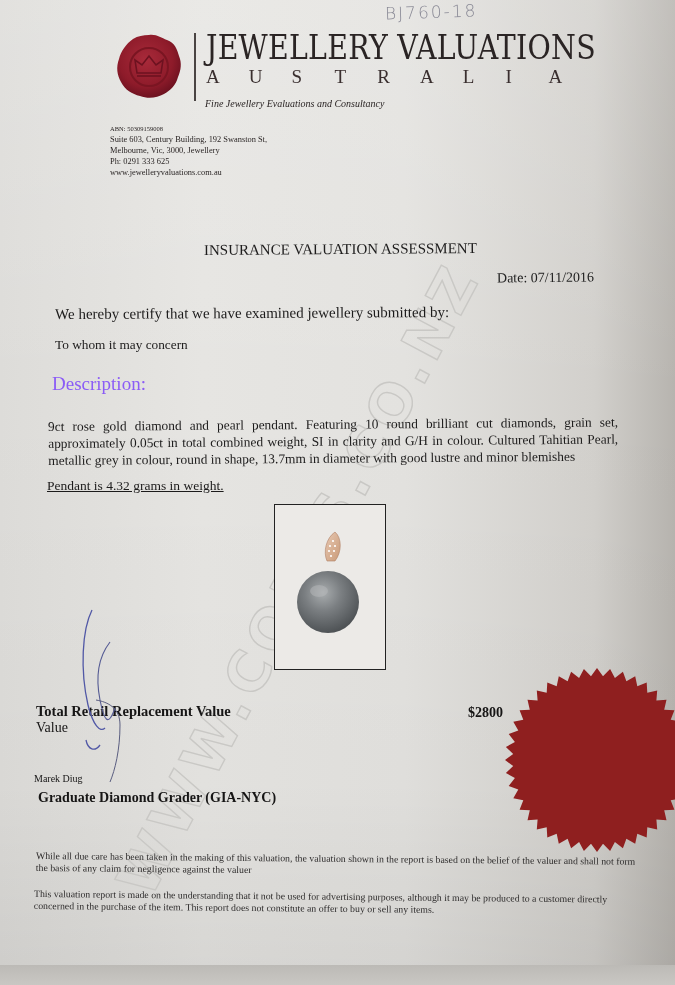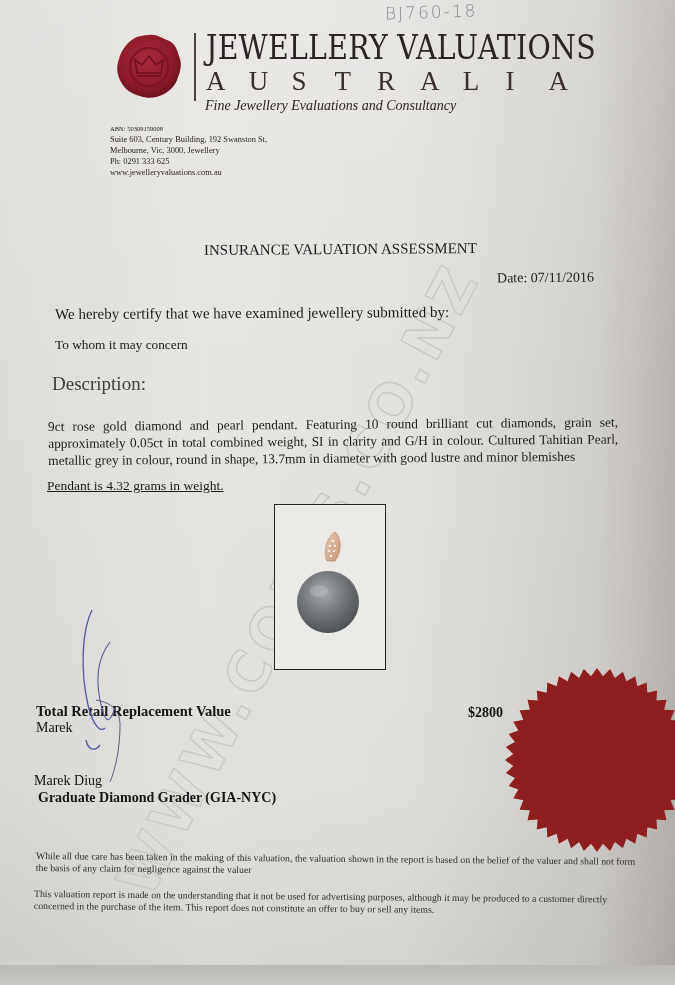--- a/index.html
+++ b/index.html
@@ -18,43 +18,43 @@
   }
   .abs { position:absolute; white-space:nowrap; }
 
   
   .ref-code { left:385px; top:2px; font-family:"DejaVu Sans", sans-serif; font-size:17px; color:#8a8a96; letter-spacing:2px; transform:rotate(-2deg); font-weight:200; }
 
   
   .wax-seal { left:115px; top:32px; width:68px; height:68px; }
   .logo-divider { left:194px; top:33px; width:1.5px; height:68px; background:#4a4443; }
   .brand-name { left:206px; top:28px; font-size:33px; letter-spacing:0.3px; color:#2a2424; font-family:"DejaVu Serif", serif; font-weight:normal; transform:scaleX(0.86); transform-origin:left; }
-  .brand-country { left:206px; top:66px; font-size:27px; color:#3a2f2f; letter-spacing:0; word-spacing:0; }
+  .brand-country { left:206px; top:66px; font-size:19px; color:#3a2f2f; letter-spacing:0; word-spacing:0; }
   .brand-country span { display:inline-block; width:42.8px; }
-  .brand-tagline { left:205px; top:98px; font-size:14px; font-style:italic; color:#2a2424; }
+  .brand-tagline { left:205px; top:98px; font-size:10px; font-style:italic; color:#2a2424; }
 
   .address { left:110px; top:123px; font-size:8.4px; line-height:11px; color:#2a2525; }
   .address .abn { font-size:6.5px; }
 
   .doc-title { left:204px; top:241px; font-size:15px; color:#1e1d1d; transform:rotate(-0.4deg); }
   .doc-date { left:497px; top:270px; font-size:14px; color:#222; transform:rotate(-0.6deg); }
   .certify { left:55px; top:305px; font-size:15px; color:#1c1b1b; transform:rotate(-0.3deg); }
   .to-whom { left:55px; top:337px; font-size:13.3px; color:#1c1b1b; }
 
-  .desc-heading { left:52px; top:373px; font-size:19px; color:#404040; }
+  .desc-heading { left:52px; top:373px; font-size:19px; color:#8b5cf6; }
   .desc-body { left:48px; top:418px; width:570px; font-size:13.4px; line-height:17px; color:#1c1b1b; white-space:normal; text-align:justify; transform:rotate(-0.45deg); transform-origin:left top; }
   .desc-body p { margin:0; }
   .weight { left:47px; top:478px; font-size:13.5px; color:#1c1b1b;text-decoration:underline; }
 
   .photo-frame { left:274px; top:504px; width:110px; height:164px; border:1.2px solid #222; background:#eceae7; overflow:hidden; }
 
   .total-label { left:36px; top:703px; font-size:14.5px; font-weight:bold; color:#161515; }
   .total-value { left:468px; top:705px; font-size:14px; font-weight:bold; color:#161515;text-align:right; }
   .signed-label { left:36px; top:720px; font-size:14px; color:#161515; }
-  .signer-name { left:34px; top:773px; font-size:14px; color:#161515; }
+  .signer-name { left:34px; top:773px; font-size:10px; color:#161515; }
   .signer-title { left:38px; top:790px; font-size:14px; color:#161515;font-weight:bold; }
 
   .red-seal { left:505px; top:668px; width:185px; height:185px; }
 
   .disclaimer { font-size:9.8px; line-height:12px; color:#2d2b2b; white-space:normal; }
   .disc1 { left:36px; top:850px; width:610px; transform:rotate(0.55deg); transform-origin:left top; }
   .disc2 { left:34px; top:888px; width:612px; transform:rotate(0.55deg); transform-origin:left top; }
   .disclaimer p { margin:0; }
 
   .watermark { left:90px; top:40px; width:520px; height:900px; pointer-events:none; }
@@ -131,21 +131,21 @@
     <circle cx="54" cy="46" r="1.1" fill="#fff"></circle>
       <circle cx="59" cy="46" r="1.1" fill="#fff"></circle>
       <circle cx="56" cy="51" r="1.1" fill="#fff"></circle>
     <circle cx="53" cy="97" r="31" fill="url(#pearl)"></circle>
     <ellipse cx="44" cy="86" rx="9" ry="6" fill="#b7babc" opacity="0.5"></ellipse>
   </svg>
 </div>
 
 <div class="abs total-label">Total Retail Replacement Value</div>
 <div class="abs total-value">$2800</div>
-<div class="abs signed-label">Marek</div>
+<div class="abs signed-label">Value</div>
 <div class="abs signer-name">Marek Diug</div>
 <div class="abs signer-title">Graduate Diamond Grader (GIA-NYC)</div>
 
 <svg class="abs signature" viewBox="0 0 90 220">
   <path d="M32 10 C22 30 20 70 28 105 C33 125 40 133 45 128" fill="none" stroke="#5158a6" stroke-width="1.3"></path>
   <path d="M50 42 C40 55 35 75 40 100 C44 120 48 128 55 108" fill="none" stroke="#555b94" stroke-width="1.1"></path>
   <path d="M36 100 C48 102 60 108 60 125 C60 150 55 170 50 182" fill="none" stroke="#5a5d80" stroke-width="1"></path>
   <path d="M40 145 C35 152 28 150 26 140" fill="none" stroke="#5158a6" stroke-width="1.3"></path>
 </svg>
 

